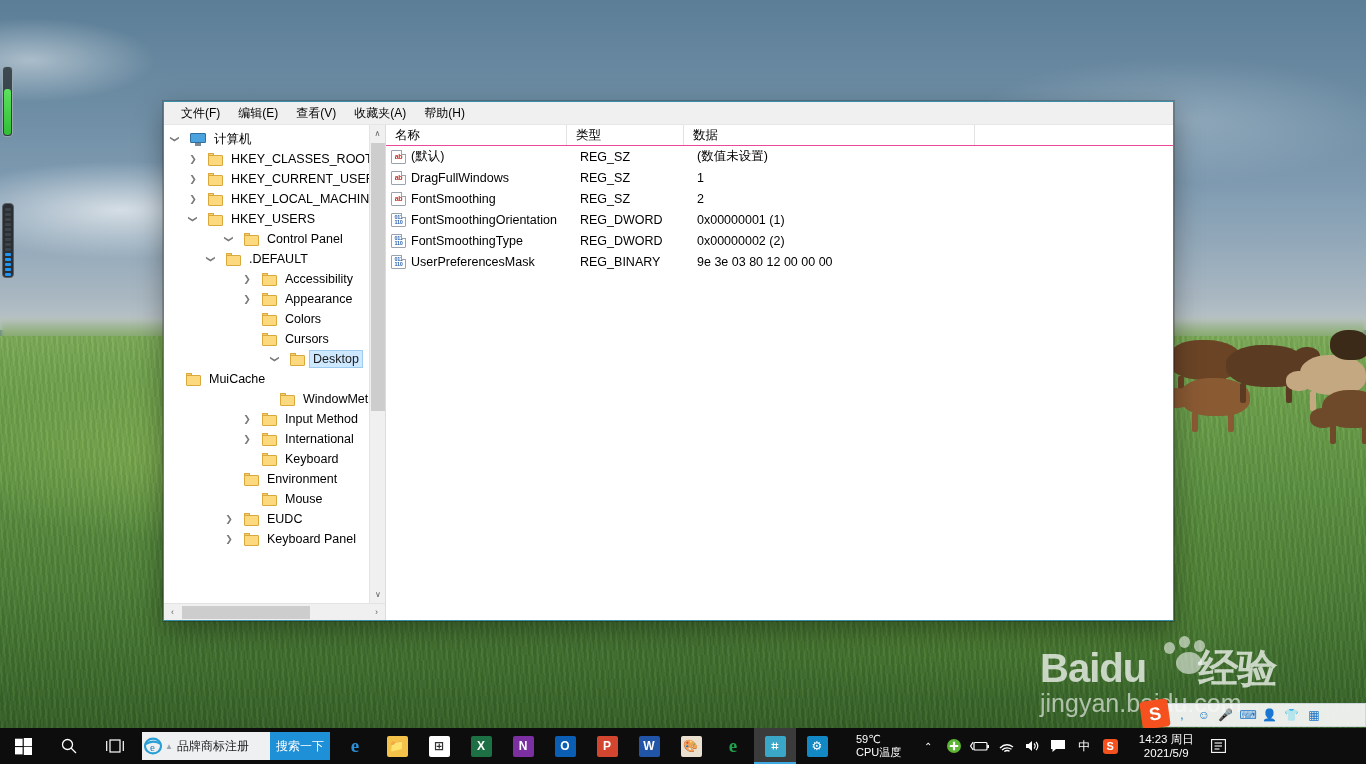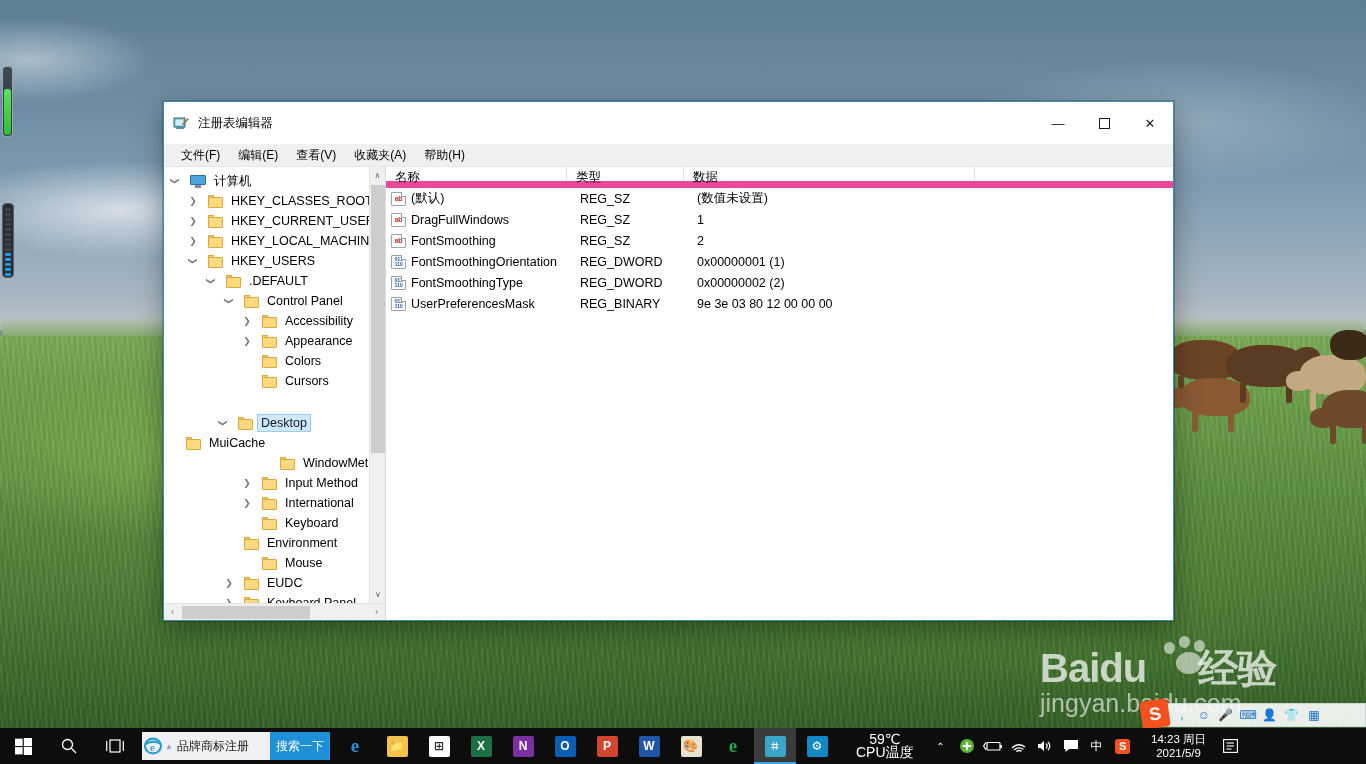--- a/index.html
+++ b/index.html
@@ -98,21 +98,21 @@
 
   .tree-vscroll{ position:absolute; right:0; top:0; width:16px; bottom:0; background:#f0f0f0; border-left:1px solid #e3e3e3; }
   .sb-arrow{ height:17px; display:flex; align-items:center; justify-content:center; color:#606060; font-size:8px; background:#f0f0f0;}
   .tree-vscroll .thumb{ position:absolute; left:1px; width:14px; background:#cdcdcd; }
   .tree-hscroll{ height:17px; background:#f0f0f0; border-top:1px solid #e3e3e3; display:flex; align-items:center; position:relative; flex:0 0 auto;}
   .tree-hscroll .harrow{ width:17px; text-align:center; color:#606060; font-size:9px;}
   .tree-hscroll .hthumb{ position:absolute; left:18px; top:2px; height:13px; width:128px; background:#cdcdcd;}
 
   
   #list-pane{ flex:1 1 auto; background:#fff; position:relative; overflow:hidden; }
-  .lv-header{ height:21px; background:#fff; border-bottom:7px solid #ec4899; display:flex; font-size:12.5px; }
+  .lv-header{ height:21px; background:#fff; border-bottom:1px solid #ec4899; display:flex; font-size:12.5px; }
   .lv-col{ position:relative; padding:2px 0 0 9px; color:#000; }
   .lv-col + .lv-col{ border-left:1px solid #e2e2e2; }
   .lv-row{ height:21px; display:flex; align-items:center; font-size:12.5px; color:#000; }
   .lv-cell{ padding-left:9px; overflow:hidden; white-space:nowrap; }
   .vicon{ width:15px; height:14px; margin-left:5px; margin-right:5px; flex:0 0 auto; position:relative;
           border:1px solid #9aa3ad; background:#fff; border-radius:1px; font-size:7px; line-height:7px;
           font-weight:bold; display:flex; align-items:center; justify-content:center; letter-spacing:-.3px; }
   .vicon.sz{ color:#c4342a; }
   .vicon.bin{ color:#2b63ad; font-size:6px; }
   .vicon::after{ content:""; position:absolute; right:-1px; top:-1px; width:4px; height:4px;
@@ -145,21 +145,21 @@
   .tb-btn{ width:46px; height:36px; display:flex; align-items:center; justify-content:center; color:#fff; }
   #search-widget{ width:188px; height:28px; margin-left:4px; background:#eef0f2; display:flex; align-items:center; }
   #search-widget .ie{ width:22px; display:flex; align-items:center; justify-content:center; }
   #search-widget .sw-text{ font-size:12px; color:#222; padding-left:4px; flex:1 1 auto; }
   #search-widget .sw-go{ width:60px; height:28px; background:#1e90d8; color:#fff; font-size:12px;
                          display:flex; align-items:center; justify-content:center; }
   .tb-app{ width:42px; height:36px; display:flex; align-items:center; justify-content:center; position:relative; }
   .tb-app.active{ background:#3b3b3b; box-shadow:inset 0 -2px 0 #3da9e0; }
   .appicon{ width:21px; height:21px; border-radius:2px; display:flex; align-items:center; justify-content:center;
             color:#fff; font-size:12px; font-weight:bold; }
-  #cpu-temp{ margin-left:18px; color:#fff; font-size:14px; text-align:center; line-height:13px; }
+  #cpu-temp{ margin-left:18px; color:#fff; font-size:11px; line-height:13px; }
   #tray{ display:flex; align-items:center; margin-left:14px; color:#fff; }
   .tray-ic{ width:26px; height:36px; display:flex; align-items:center; justify-content:center; color:#fff; font-size:13px; }
   #clock{ color:#fff; font-size:11.5px; text-align:center; line-height:14px; margin-left:6px; width:74px; }
   #action-center{ width:30px; height:36px; display:flex; align-items:center; justify-content:center; color:#fff; font-size:14px; }
 </style>
 </head>
 <body>
 
 <div id="wallpaper">
   <div class="sky"></div>
@@ -209,40 +209,20 @@
     <div class="seg" style="top:44px"></div>
   <div class="seg on" style="top:49px"></div>
     <div class="seg on" style="top:54px"></div>
     <div class="seg on" style="top:59px"></div>
   <div class="seg on" style="top:64px"></div>
     <div class="seg on" style="top:69px"></div>
 </div>
 
 <div id="regedit">
 
-  <div class="titlebar">
-    <div class="title-icon">
-      <svg width="17" height="17" viewBox="0 0 17 17">
-        <rect x="1" y="3" width="11" height="9" fill="#7fb8c9" stroke="#2c6b80"></rect>
-        <rect x="2.5" y="4.5" width="8" height="6" fill="#d5eef5"></rect>
-        <path d="M9 9 L15 3 L16 4 L10 10 Z" fill="#8d6b3f"></path>
-        <rect x="3" y="12" width="8" height="2" fill="#5b8fa3"></rect>
-      </svg>
-    </div>
-    <div class="title-text">注册表编辑器</div>
-    <div class="wbtns">
-      <div class="wbtn">—</div>
-      <div class="wbtn">
-        <svg width="11" height="11" viewBox="0 0 11 11">
-            <rect x="0.5" y="0.5" width="10" height="10" fill="none" stroke="#1b1b1b"></rect>
-          </svg>
-      </div>
-      <div class="wbtn close">✕</div>
-    </div>
-  </div>
 
   <div class="menubar">
     <div class="menuitem">文件(F)</div>
     <div class="menuitem">编辑(E)</div>
     <div class="menuitem">查看(V)</div>
     <div class="menuitem">收藏夹(A)</div>
     <div class="menuitem">帮助(H)</div>
   </div>
 
   <div class="body-area">
@@ -288,38 +268,38 @@
             </div>
             <div class="tnode" style="padding-left: 22px;">
               <span class="arrow" style="transform: rotate(90deg);">❯</span>
               <span class="dots"></span>
               <span class="folder">
                 <span class="tab"></span>
                 <span class="bd"></span>
               </span>
               <span class="lbl">HKEY_USERS</span>
             </div>
+            <div class="tnode" style="padding-left: 58px;">
+              <span class="arrow" style="transform: rotate(90deg);">❯</span>
+              <span class="dots"></span>
+              <span class="folder">
+                <span class="tab"></span>
+                <span class="bd"></span>
+              </span>
+              <span class="lbl">Control Panel</span>
+            </div>
             <div class="tnode" style="padding-left: 40px;">
               <span class="arrow" style="transform: rotate(90deg);">❯</span>
               <span class="dots"></span>
               <span class="folder">
                 <span class="tab"></span>
                 <span class="bd"></span>
               </span>
               <span class="lbl">.DEFAULT</span>
             </div>
-            <div class="tnode" style="padding-left: 58px;">
-              <span class="arrow" style="transform: rotate(90deg);">❯</span>
-              <span class="dots"></span>
-              <span class="folder">
-                <span class="tab"></span>
-                <span class="bd"></span>
-              </span>
-              <span class="lbl">Control Panel</span>
-            </div>
             <div class="tnode" style="padding-left: 76px;">
               <span class="arrow">❯</span>
               <span class="dots"></span>
               <span class="folder">
                 <span class="tab"></span>
                 <span class="bd"></span>
               </span>
               <span class="lbl">Accessibility</span>
             </div>
             <div class="tnode" style="padding-left: 76px;">
@@ -342,21 +322,21 @@
             </div>
             <div class="tnode" style="padding-left: 76px;">
               <span class="arrow"></span>
               <span class="dots"></span>
               <span class="folder">
                 <span class="tab"></span>
                 <span class="bd"></span>
               </span>
               <span class="lbl">Cursors</span>
             </div>
-            <div class="tnode sel" style="padding-left: 52px; margin-top: 22px;">
+            <div class="tnode sel" style="padding-left: 104px;">
               <span class="arrow" style="transform: rotate(90deg);">❯</span>
               <span class="dots"></span>
               <span class="folder">
                 <span class="tab"></span>
                 <span class="bd"></span>
               </span>
               <span class="lbl" style="color: rgb(26, 26, 26);">Desktop</span>
             </div>
             <div class="tnode" style="">
               <span class="arrow"></span>

